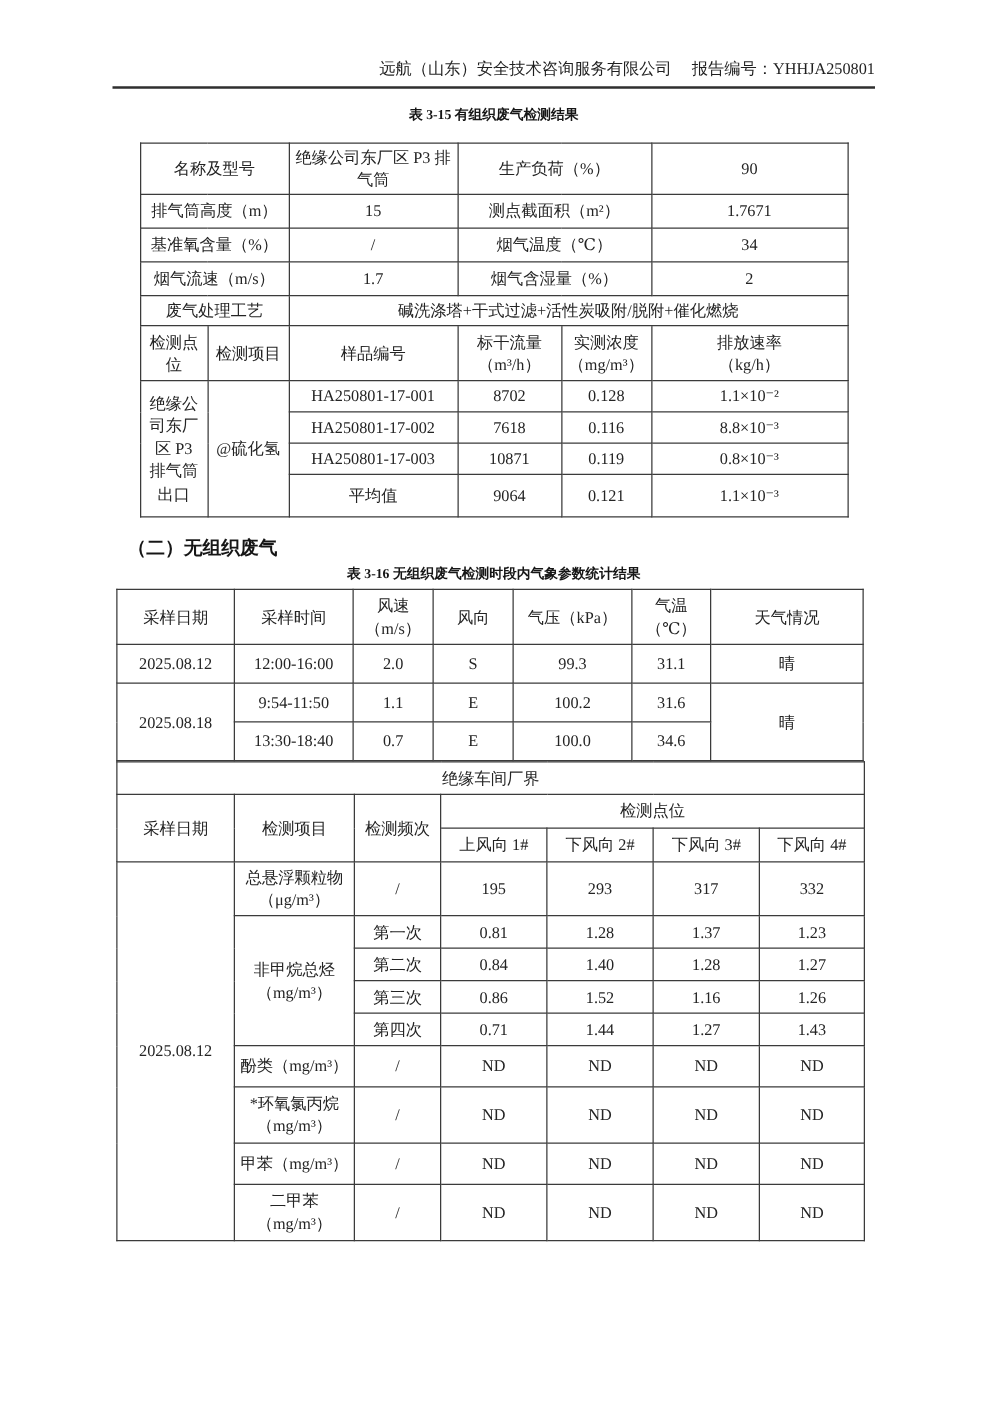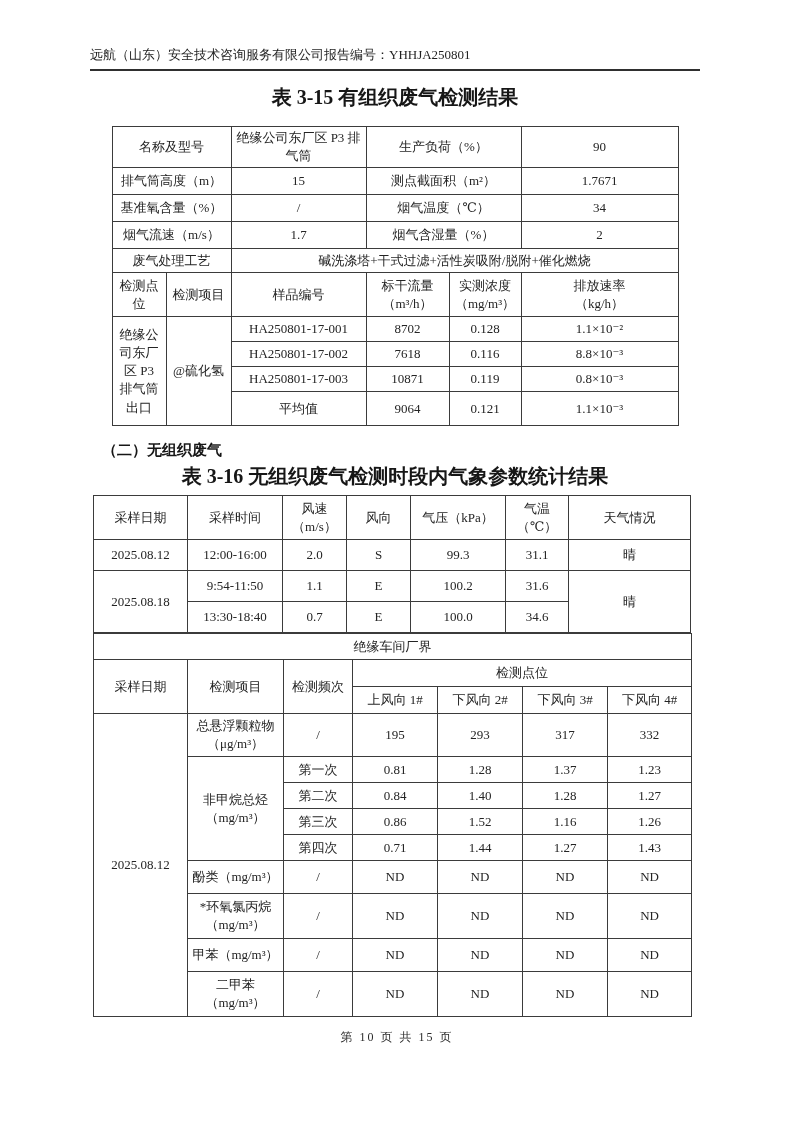--- a/index.html
+++ b/index.html
@@ -2,24 +2,24 @@
 <html><head>
 <meta charset="utf-8">
 <style>
   html,body{margin:0;padding:0;background:#ffffff;}
   .page{
     width:794px;height:1122px;position:relative;box-sizing:border-box;
     padding:46px 94px 0 90px;background:#ffffff;color:#1f1f1f;
     font-family:"Liberation Serif","DejaVu Serif",serif;
   }
   .doc-header{
-    display:flex;justify-content:flex-start;align-items:flex-end;
-    border-bottom:2px solid #2f2f2f;padding-bottom:5px;font-size:13px;
-  }
-  .tbl-title{text-align:center;font-weight:bold;font-size:20px;color:#161616;}
+    display:flex;justify-content:flex-end;align-items:flex-end;
+    border-bottom:2px solid #2f2f2f;padding-bottom:5px;font-size:13px;gap:16px;
+  }
+  .tbl-title{text-align:center;font-weight:bold;font-size:11px;color:#161616;}
   .mt15{margin:13px 0 6px 0;}
   .mt16{margin:2px 0 5px 0;}
   .mt17{margin:3px 0 4px 0;}
   .section-heading{font-weight:bold;font-size:15px;margin:11px 0 3px 12px;color:#161616;}
   table{border-collapse:collapse;table-layout:fixed;}
   td{
     border:1px solid #3b3b3b;text-align:center;vertical-align:middle;
     font-size:13px;padding:2px 4px;line-height:1.4;color:#242424;
   }
   .t15{width:566px;margin:15px auto;}
@@ -280,15 +280,14 @@
       <td>二甲苯（mg/m³）</td>
       <td>/</td>
       <td>ND</td>
       <td>ND</td>
       <td>ND</td>
       <td>ND</td>
     </tr>
   </tbody>
     </table>
 
-  <div class="footer">第 10 页 共 15 页</div>
 
 </div>
 
 </body></html>

